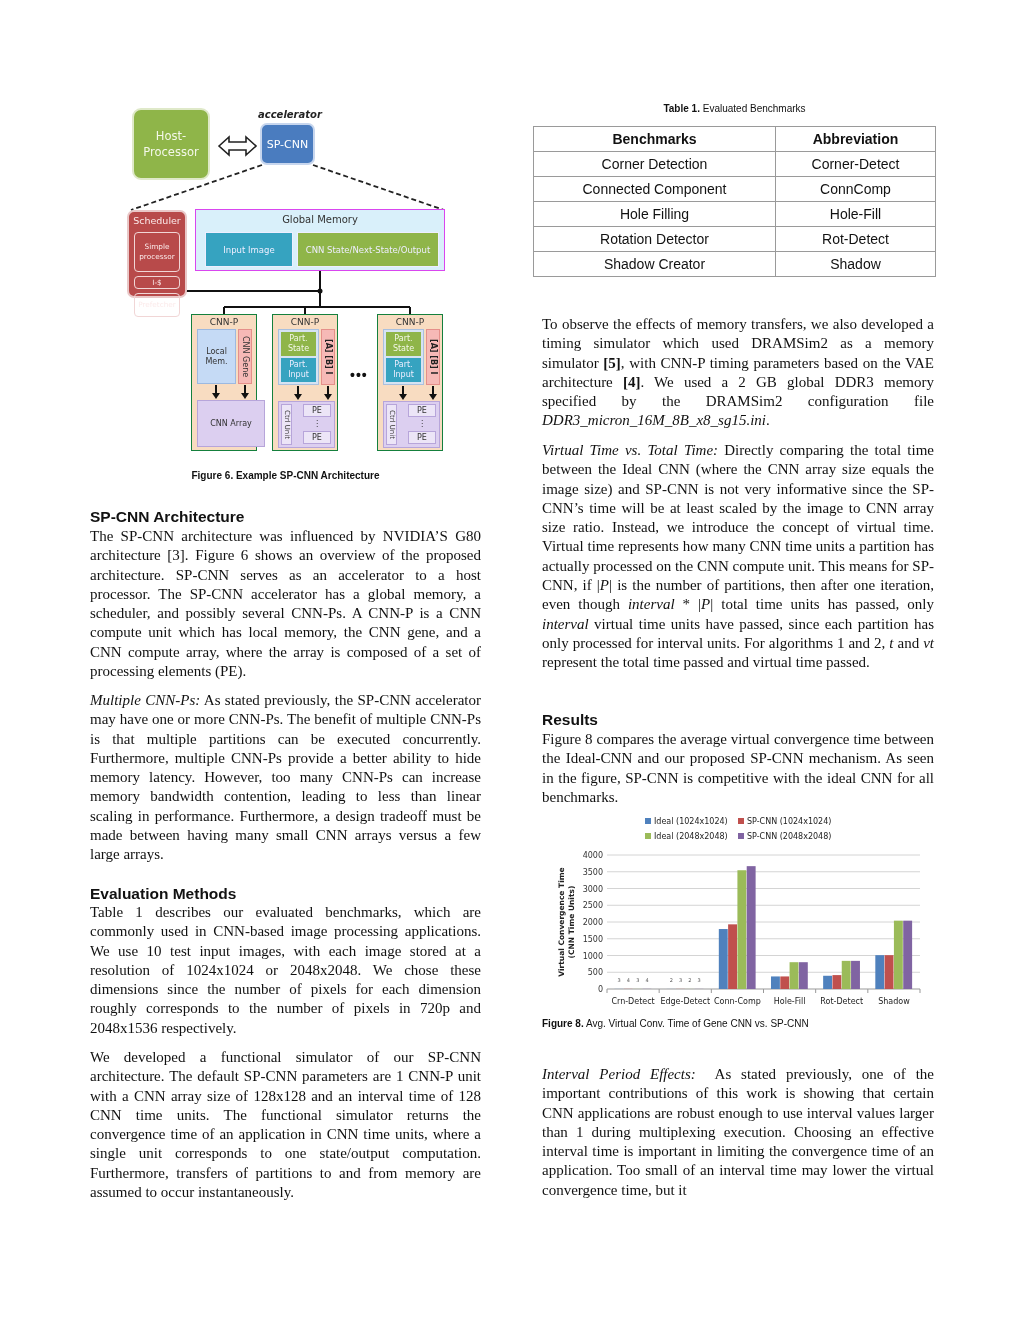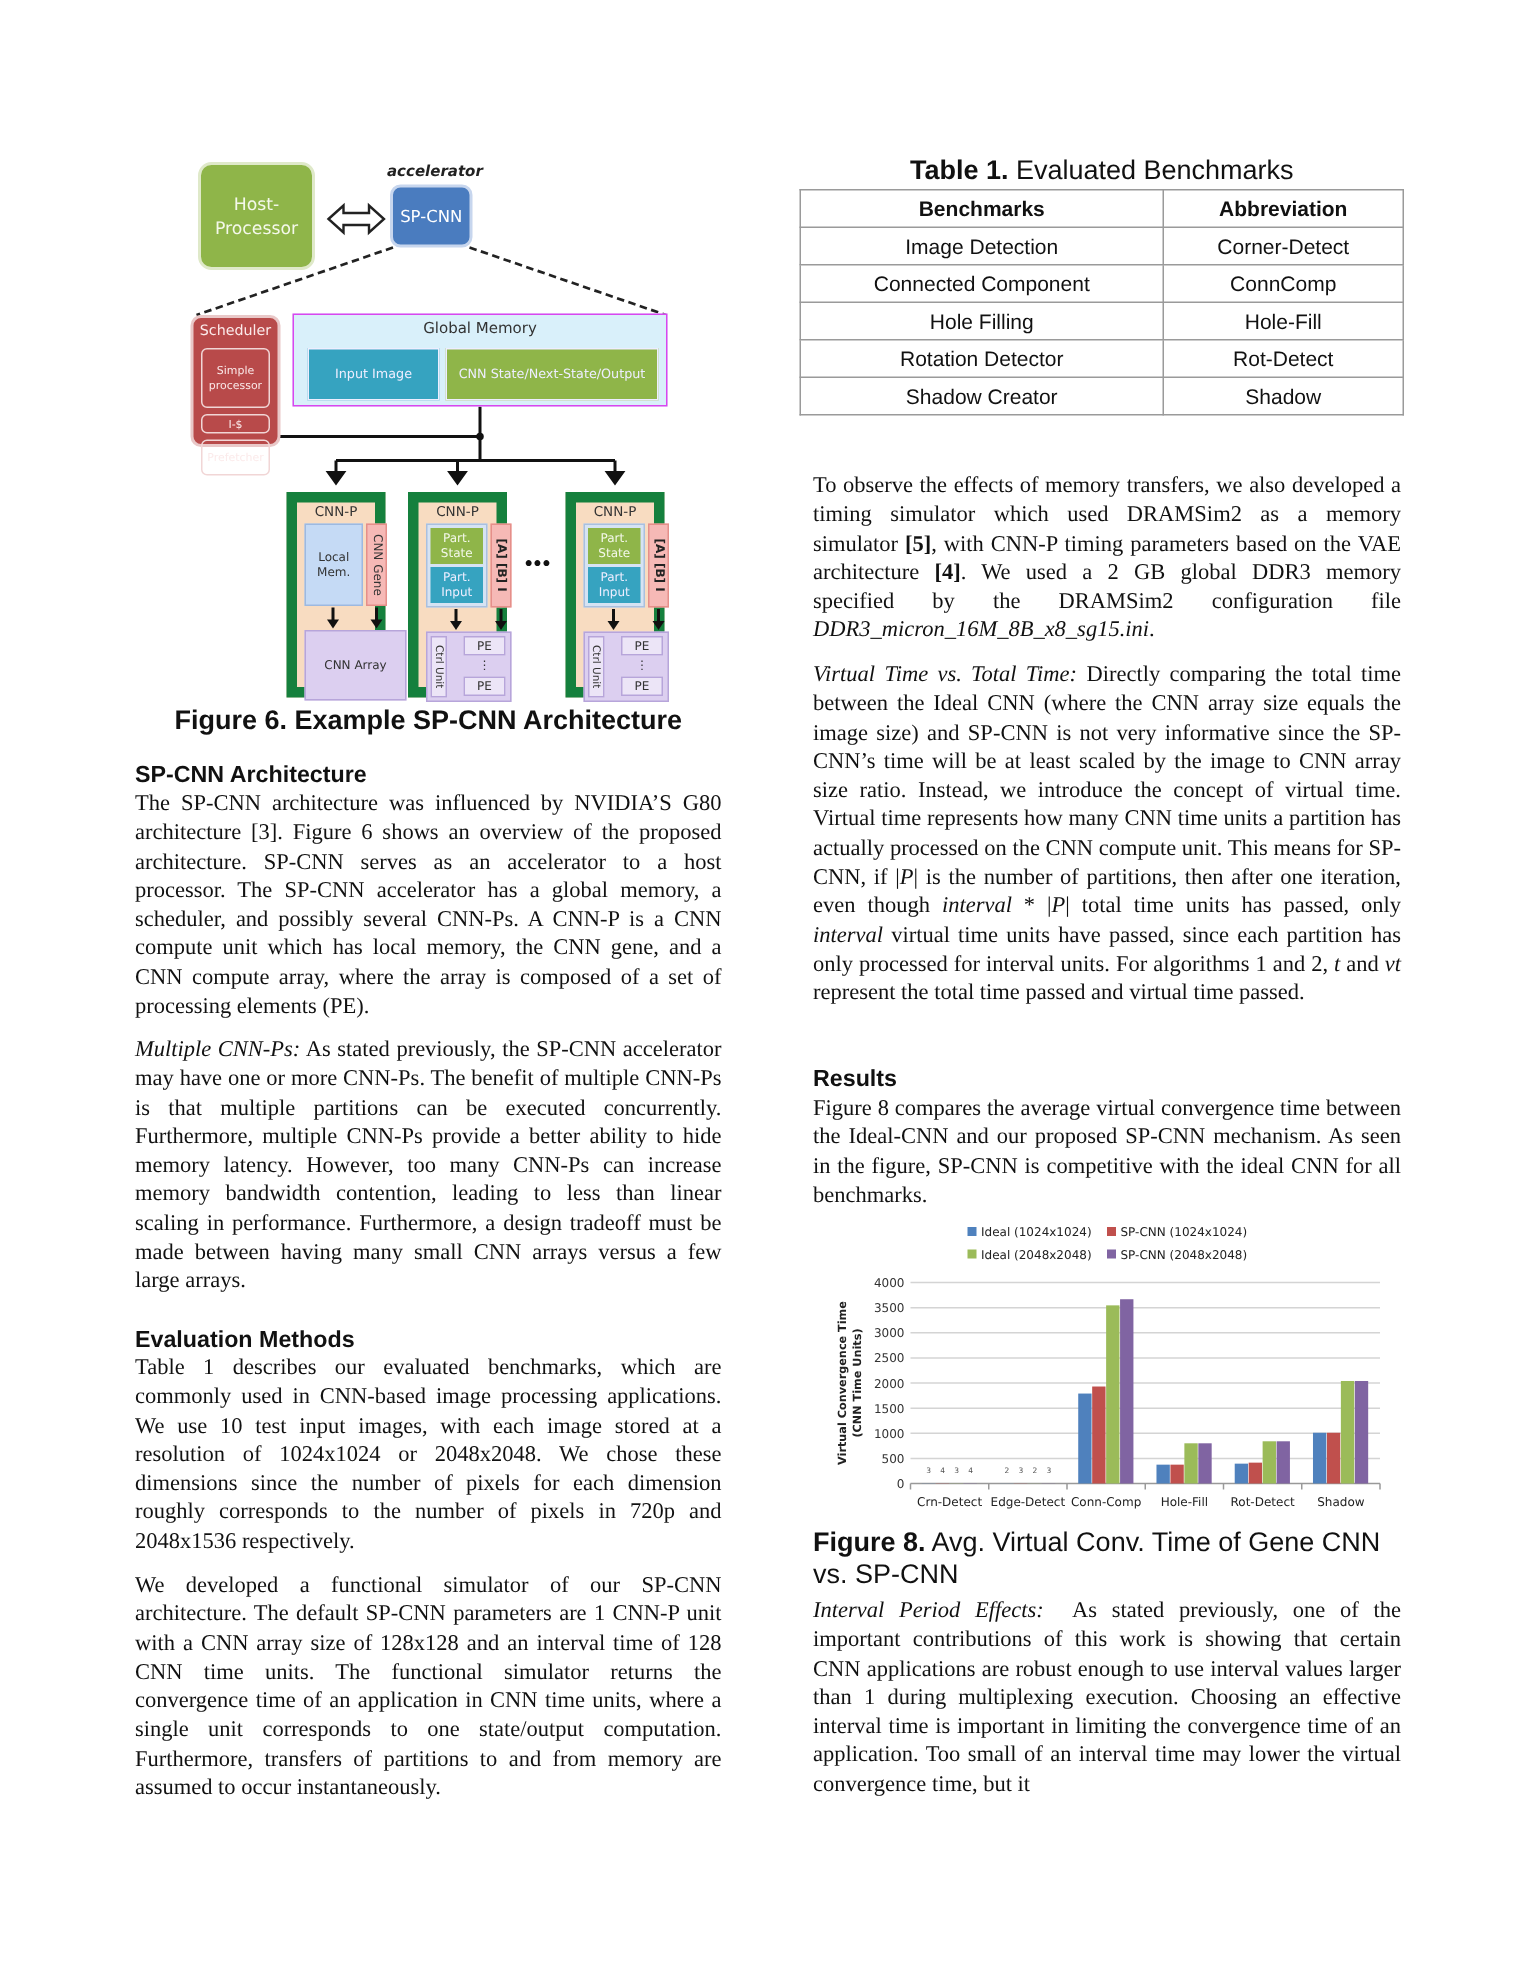--- a/index.html
+++ b/index.html
@@ -4,38 +4,38 @@
 <style>
   * { box-sizing: border-box; margin: 0; padding: 0; }
   html, body { width: 1024px; height: 1325px; background: #ffffff; overflow: hidden; }
   body { position: relative; font-family: "Liberation Serif", serif; color: #111; }
 
   .abs { position: absolute; }
   .sans { font-family: "Liberation Sans", sans-serif; }
 
   .para { font-family: "Liberation Serif", serif; font-size: 15px; line-height: 19.3px; text-align: justify; color: #111; }
   .heading { font-family: "Liberation Sans", sans-serif; font-weight: bold; font-size: 15.5px; color: #111; }
-  .caption { font-family: "Liberation Sans", sans-serif; font-size: 18px; color: #111; }
+  .caption { font-family: "Liberation Sans", sans-serif; font-size: 10px; color: #111; }
   .caption b { font-weight: bold; }
 
   
   .dg-box { position: absolute; display: flex; align-items: center; justify-content: center; text-align: center; font-family: "DejaVu Sans", sans-serif; }
   .host { left: 132px; top: 108px; width: 78px; height: 72px; background: #8fb549; border-radius: 9px; border: 2px solid #dfe9c9; color: #f4f8ea; font-size: 11.5px; line-height: 16px; }
   .spcnn { left: 260px; top: 123px; width: 55px; height: 42px; background: #4a7cbf; border-radius: 7px; border: 2px solid #c7d6ee; color: #fff; font-size: 11px; }
   .accel-lbl { position: absolute; left: 258px; top: 109px; font-family: "DejaVu Sans", sans-serif; font-style: italic; font-weight: bold; font-size: 10px; color: #222; }
 
   .sched { left: 127px; top: 210px; width: 60px; height: 88px; background: #b84a4a; border-radius: 7px; border: 2px solid #e9c8c8; display: block; color: #fbeaea; }
   .sched-title { font-size: 9.5px; text-align: center; margin-top: 3px; }
   .sched-inner { position: absolute; left: 5px; width: 46px; border: 1.5px solid #f1d6d6; border-radius: 4px; color: #fbeaea; font-size: 7.3px; display: flex; align-items: center; justify-content: center; text-align: center; line-height: 10px; }
 
   .gmem { left: 195px; top: 209px; width: 250px; height: 62px; background: #d9f0fa; border: 1px solid #d946ef; display: block; color: #333; }
   .gmem-title { font-size: 10px; text-align: center; margin-top: 4px; }
   .gm-inner { position: absolute; top: 22px; height: 35px; display: flex; align-items: center; justify-content: center; color: #eef; font-size: 8.5px; border: 1px solid #eef; }
 
-  .cnnp { position: absolute; top: 328px; width: 66px; height: 137px; background: #f8dcc1; border: 7px solid #15803d; font-family: "DejaVu Sans", sans-serif; }
+  .cnnp { position: absolute; top: 314px; width: 66px; height: 137px; background: #f8dcc1; border: 1px solid #15803d; font-family: "DejaVu Sans", sans-serif; }
   .cnnp-title { font-size: 9px; text-align: center; margin-top: 2px; color: #333; }
   .cell { position: absolute; display: flex; align-items: center; justify-content: center; text-align: center; font-family: "DejaVu Sans", sans-serif; font-size: 8px; line-height: 10px; }
 
   
   table.bench { position: absolute; left: 533px; top: 126px; width: 403px; border-collapse: collapse; font-family: "Liberation Sans", sans-serif; font-size: 14px; }
   table.bench th, table.bench td { border: 1px solid #9a9a9a; height: 25px; text-align: center; font-weight: normal; color: #111; }
   table.bench th { font-weight: bold; }
 
   
   #chart svg text { font-family: "DejaVu Sans", sans-serif; }
@@ -157,21 +157,21 @@
 <div class="abs caption" style="left:533px;top:103px;width:403px;text-align:center;"><b>Table 1.</b><span> Evaluated Benchmarks</span></div>
 <table class="bench">
   <thead>
     <tr>
       <th style="width:242px;">Benchmarks</th>
       <th>Abbreviation</th>
     </tr>
   </thead>
   <tbody>
     <tr>
-        <td>Image Detection</td>
+        <td>Corner Detection</td>
         <td>Corner-Detect</td>
       </tr>
     <tr>
         <td>Connected Component</td>
         <td>ConnComp</td>
       </tr>
     <tr>
         <td>Hole Filling</td>
         <td>Hole-Fill</td>
       </tr>

